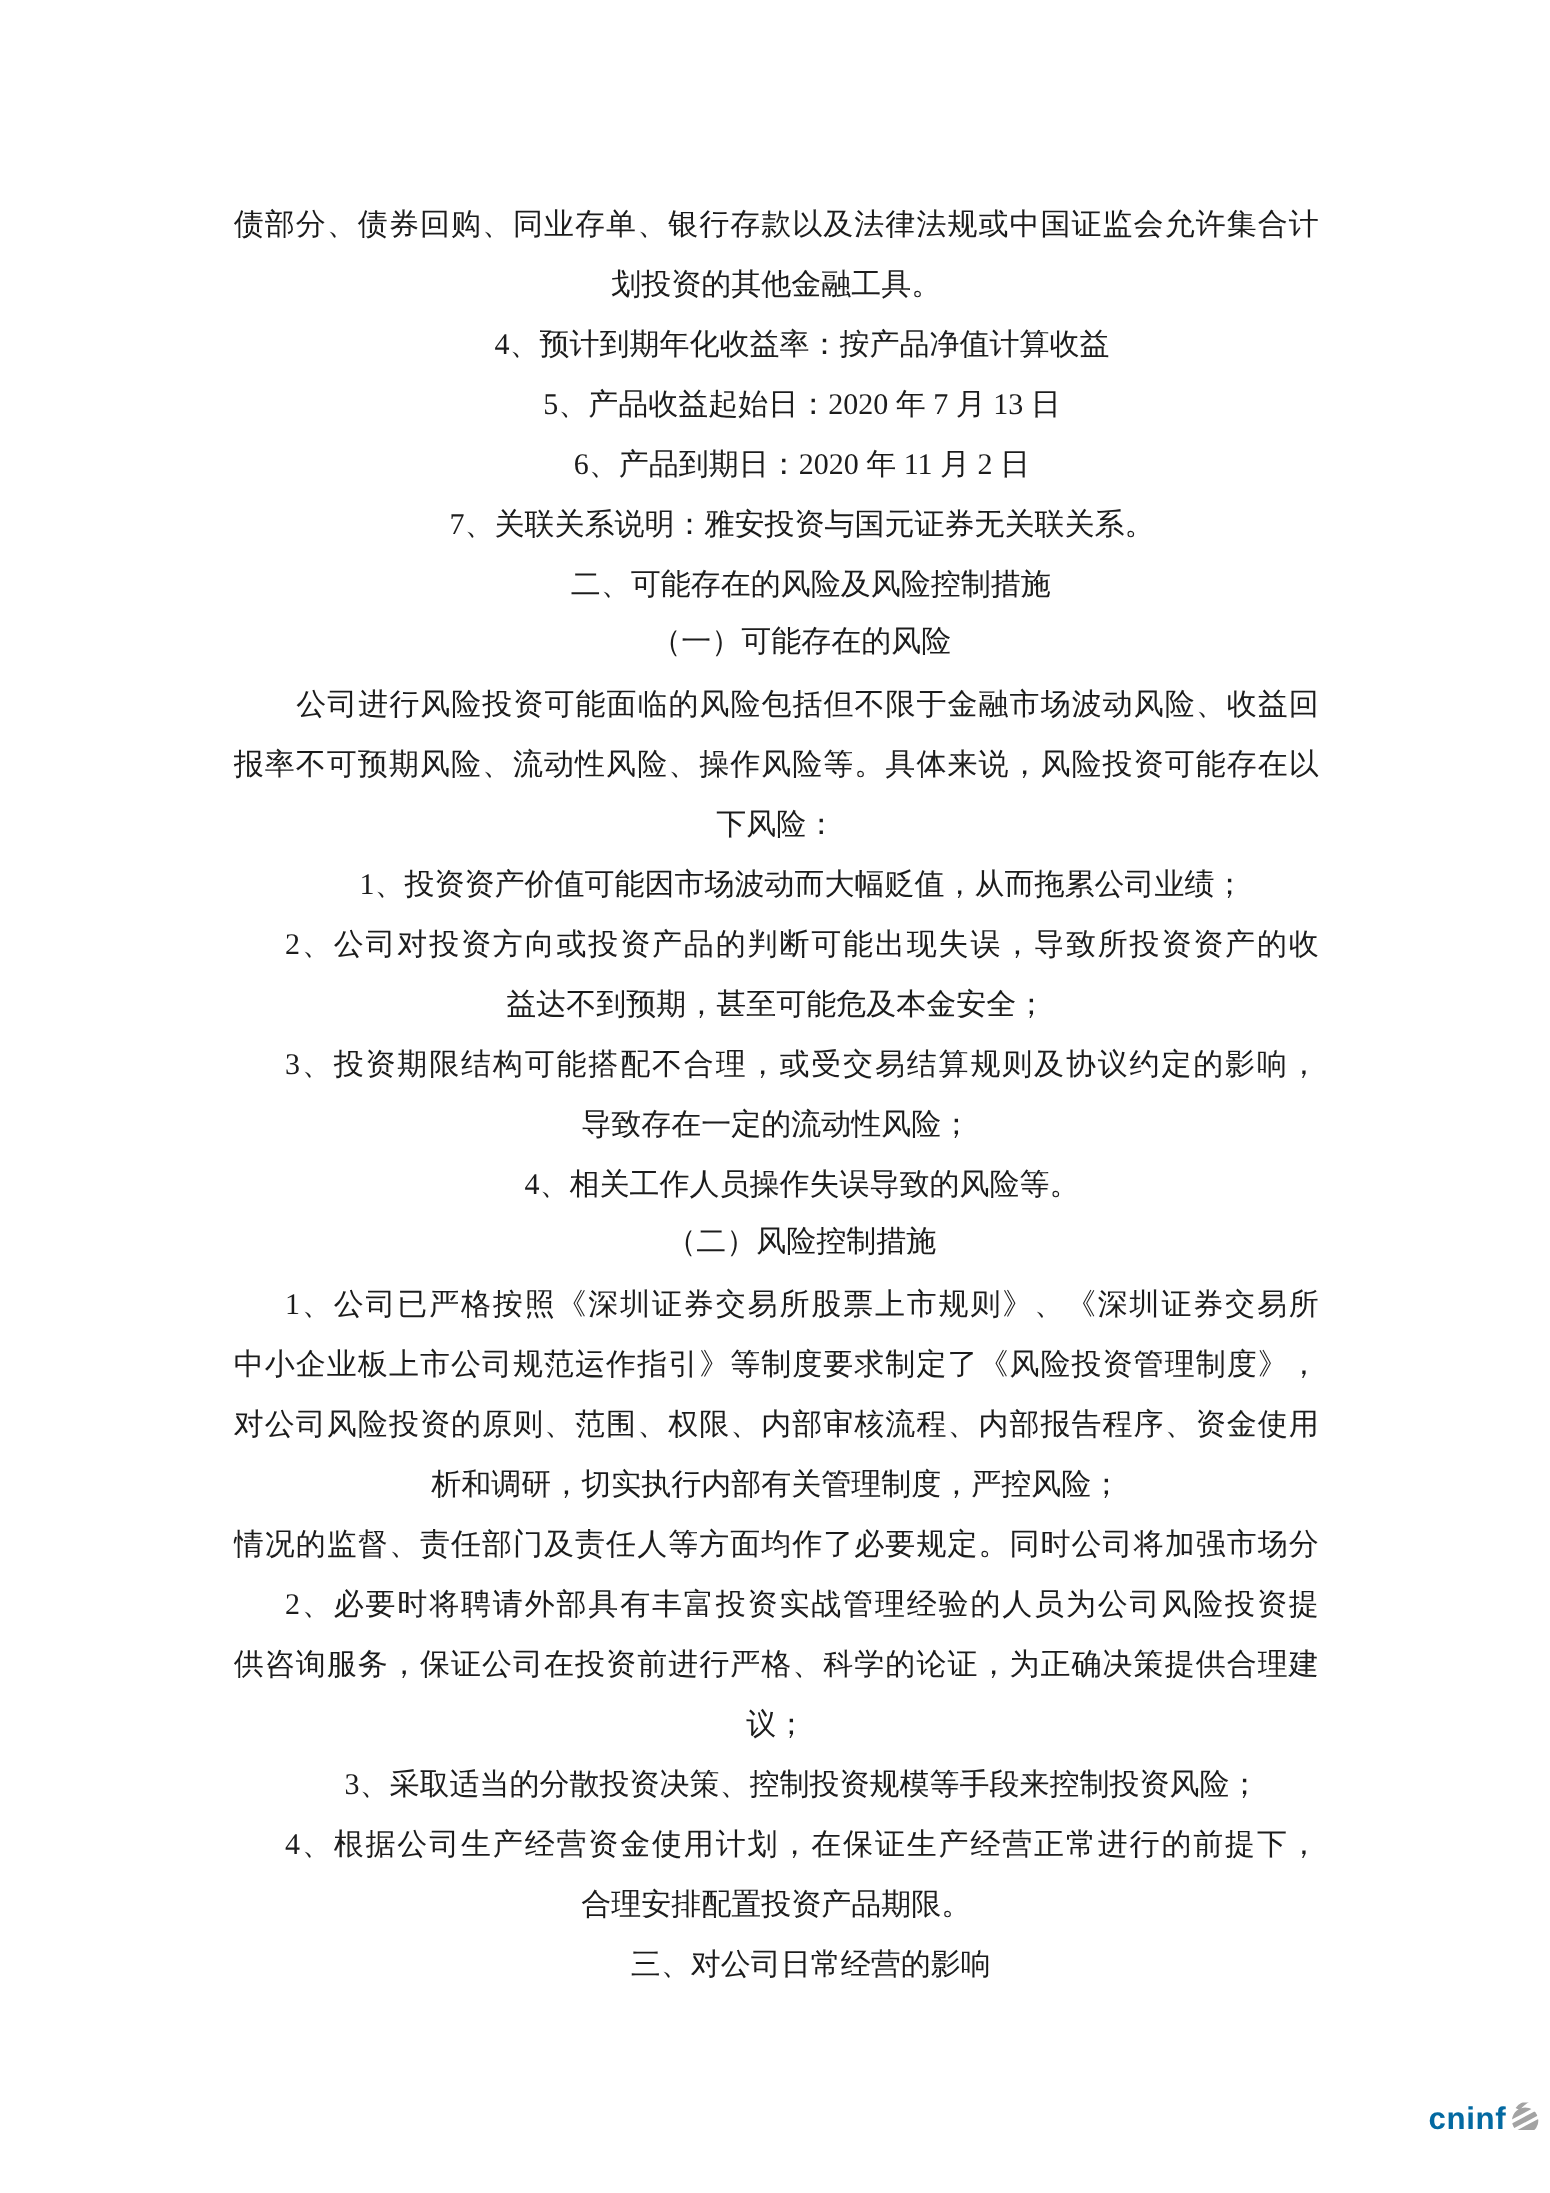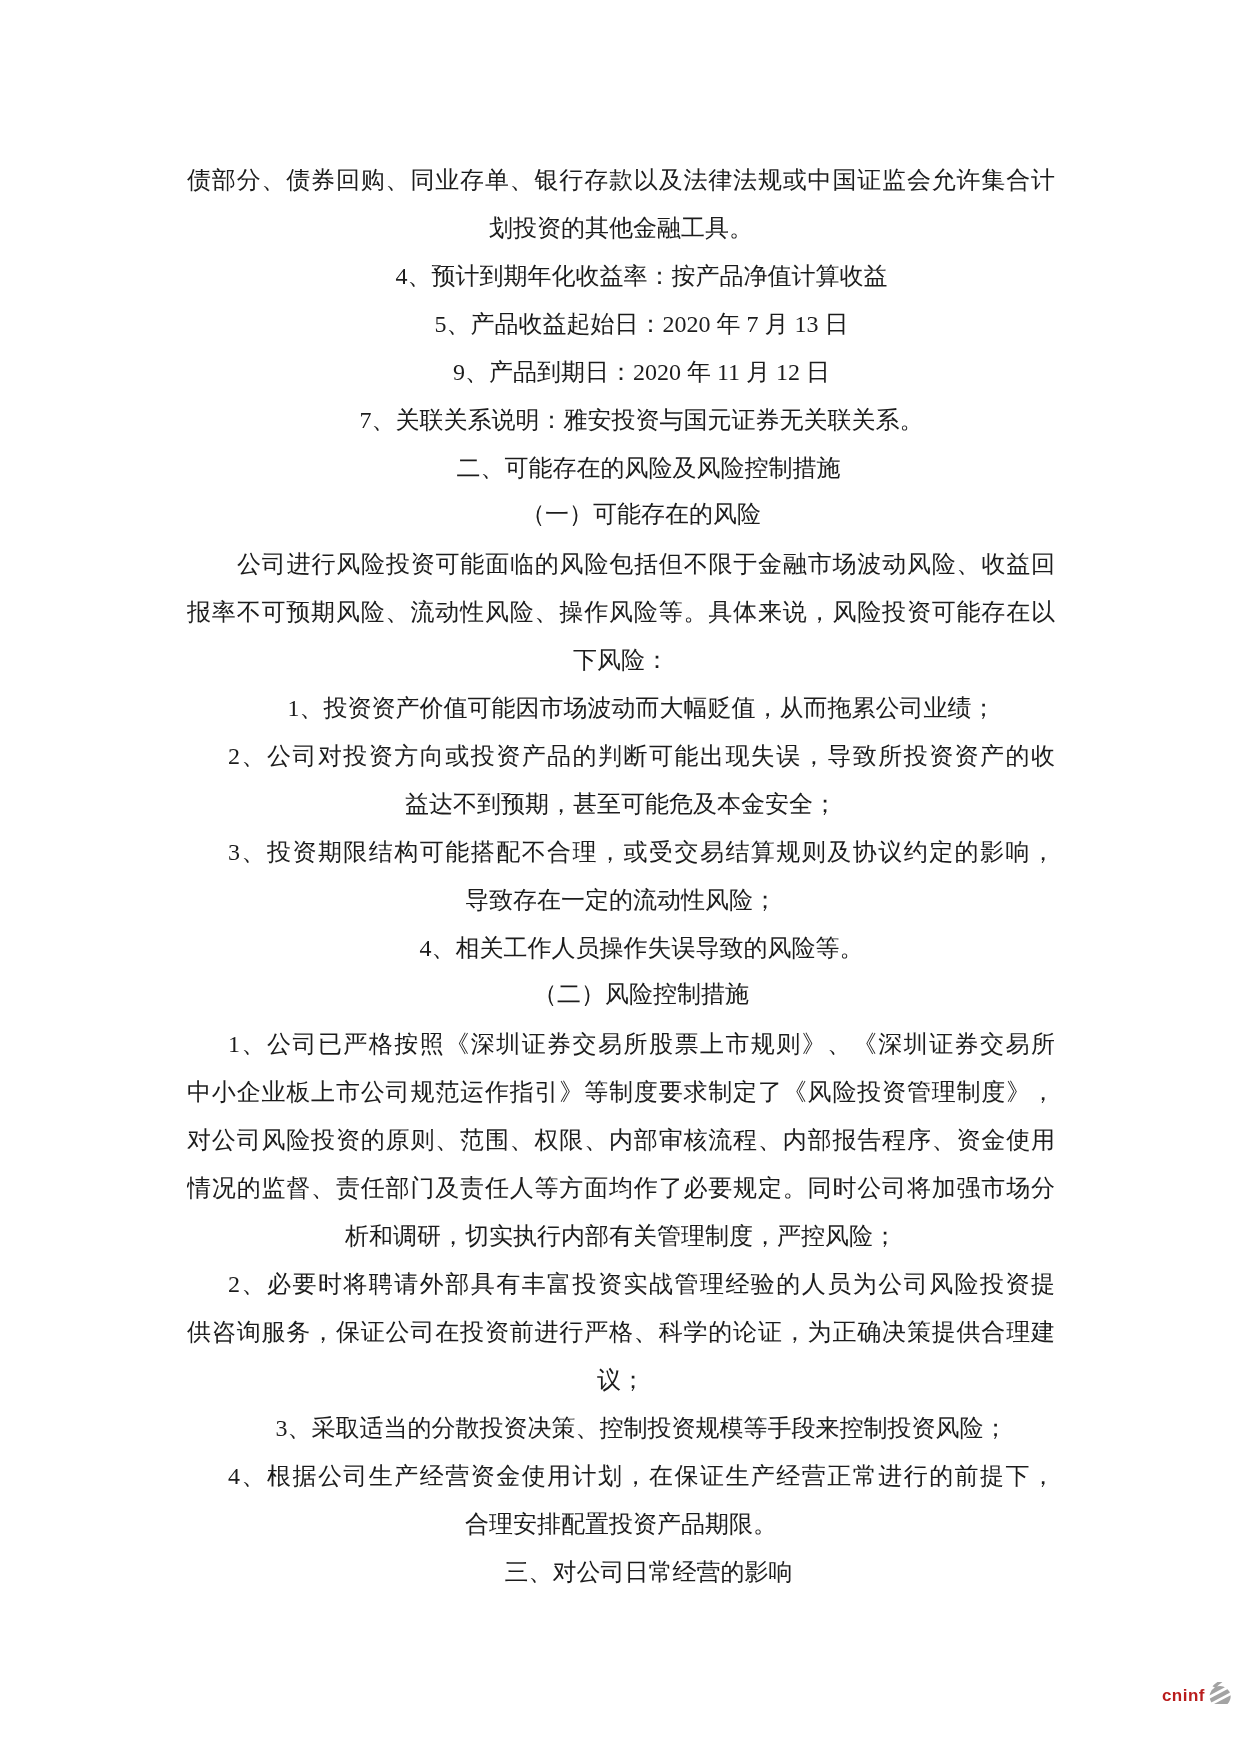--- a/index.html
+++ b/index.html
@@ -53,25 +53,25 @@
     user-select: none;
   }
   .wm-row1 {
     display: flex;
     align-items: center;
     justify-content: flex-end;
     gap: 3px;
     height: 26px;
   }
   .wm-brand {
-    font-size: 17px;
+    font-size: 25px;
     font-weight: bold;
     line-height: 1;
     letter-spacing: 0.5px;
-    color: #b91c1c;
+    color: #0369a1;
   }
   .wm-icon { width: 26px; height: 26px; flex: 0 0 auto; }
   .wm-name {
     margin-top: 6px;
     font-size: 13.5px;
     letter-spacing: 1.5px;
     text-align: right;
     padding-right: 27px;
     line-height: 1.1;
   }
@@ -93,21 +93,21 @@
         <div class="line first just">债部分、债券回购、同业存单、银行存款以及法律法规或中国证监会允许集合计</div>
         <div class="line">划投资的其他金融工具。</div>
       </div>
       <div class="paragraph item">
         <div class="line first">4、预计到期年化收益率：按产品净值计算收益</div>
       </div>
       <div class="paragraph item">
         <div class="line first">5、产品收益起始日：2020 年 7 月 13 日</div>
       </div>
       <div class="paragraph item">
-        <div class="line first">9、产品到期日：2020 年 11 月 12 日</div>
+        <div class="line first">6、产品到期日：2020 年 11 月 2 日</div>
       </div>
       <div class="paragraph item">
         <div class="line first">7、关联关系说明：雅安投资与国元证券无关联关系。</div>
       </div>
       <div class="paragraph section">
         <div class="line first">二、可能存在的风险及风险控制措施</div>
       </div>
       <div class="paragraph subsection">
         <div class="line first">（一）可能存在的风险</div>
       </div>
@@ -130,22 +130,22 @@
       <div class="paragraph item">
         <div class="line first">4、相关工作人员操作失误导致的风险等。</div>
       </div>
       <div class="paragraph subsection">
         <div class="line first">（二）风险控制措施</div>
       </div>
       <div class="paragraph item">
         <div class="line first just">1、公司已严格按照《深圳证券交易所股票上市规则》、《深圳证券交易所</div>
         <div class="line just">中小企业板上市公司规范运作指引》等制度要求制定了《风险投资管理制度》，</div>
         <div class="line just">对公司风险投资的原则、范围、权限、内部审核流程、内部报告程序、资金使用</div>
+        <div class="line">析和调研，切实执行内部有关管理制度，严控风险；</div>
         <div class="line just">情况的监督、责任部门及责任人等方面均作了必要规定。同时公司将加强市场分</div>
-        <div class="line">析和调研，切实执行内部有关管理制度，严控风险；</div>
       </div>
       <div class="paragraph item">
         <div class="line first just">2、必要时将聘请外部具有丰富投资实战管理经验的人员为公司风险投资提</div>
         <div class="line just">供咨询服务，保证公司在投资前进行严格、科学的论证，为正确决策提供合理建</div>
         <div class="line">议；</div>
       </div>
       <div class="paragraph item">
         <div class="line first">3、采取适当的分散投资决策、控制投资规模等手段来控制投资风险；</div>
       </div>
       <div class="paragraph item">

